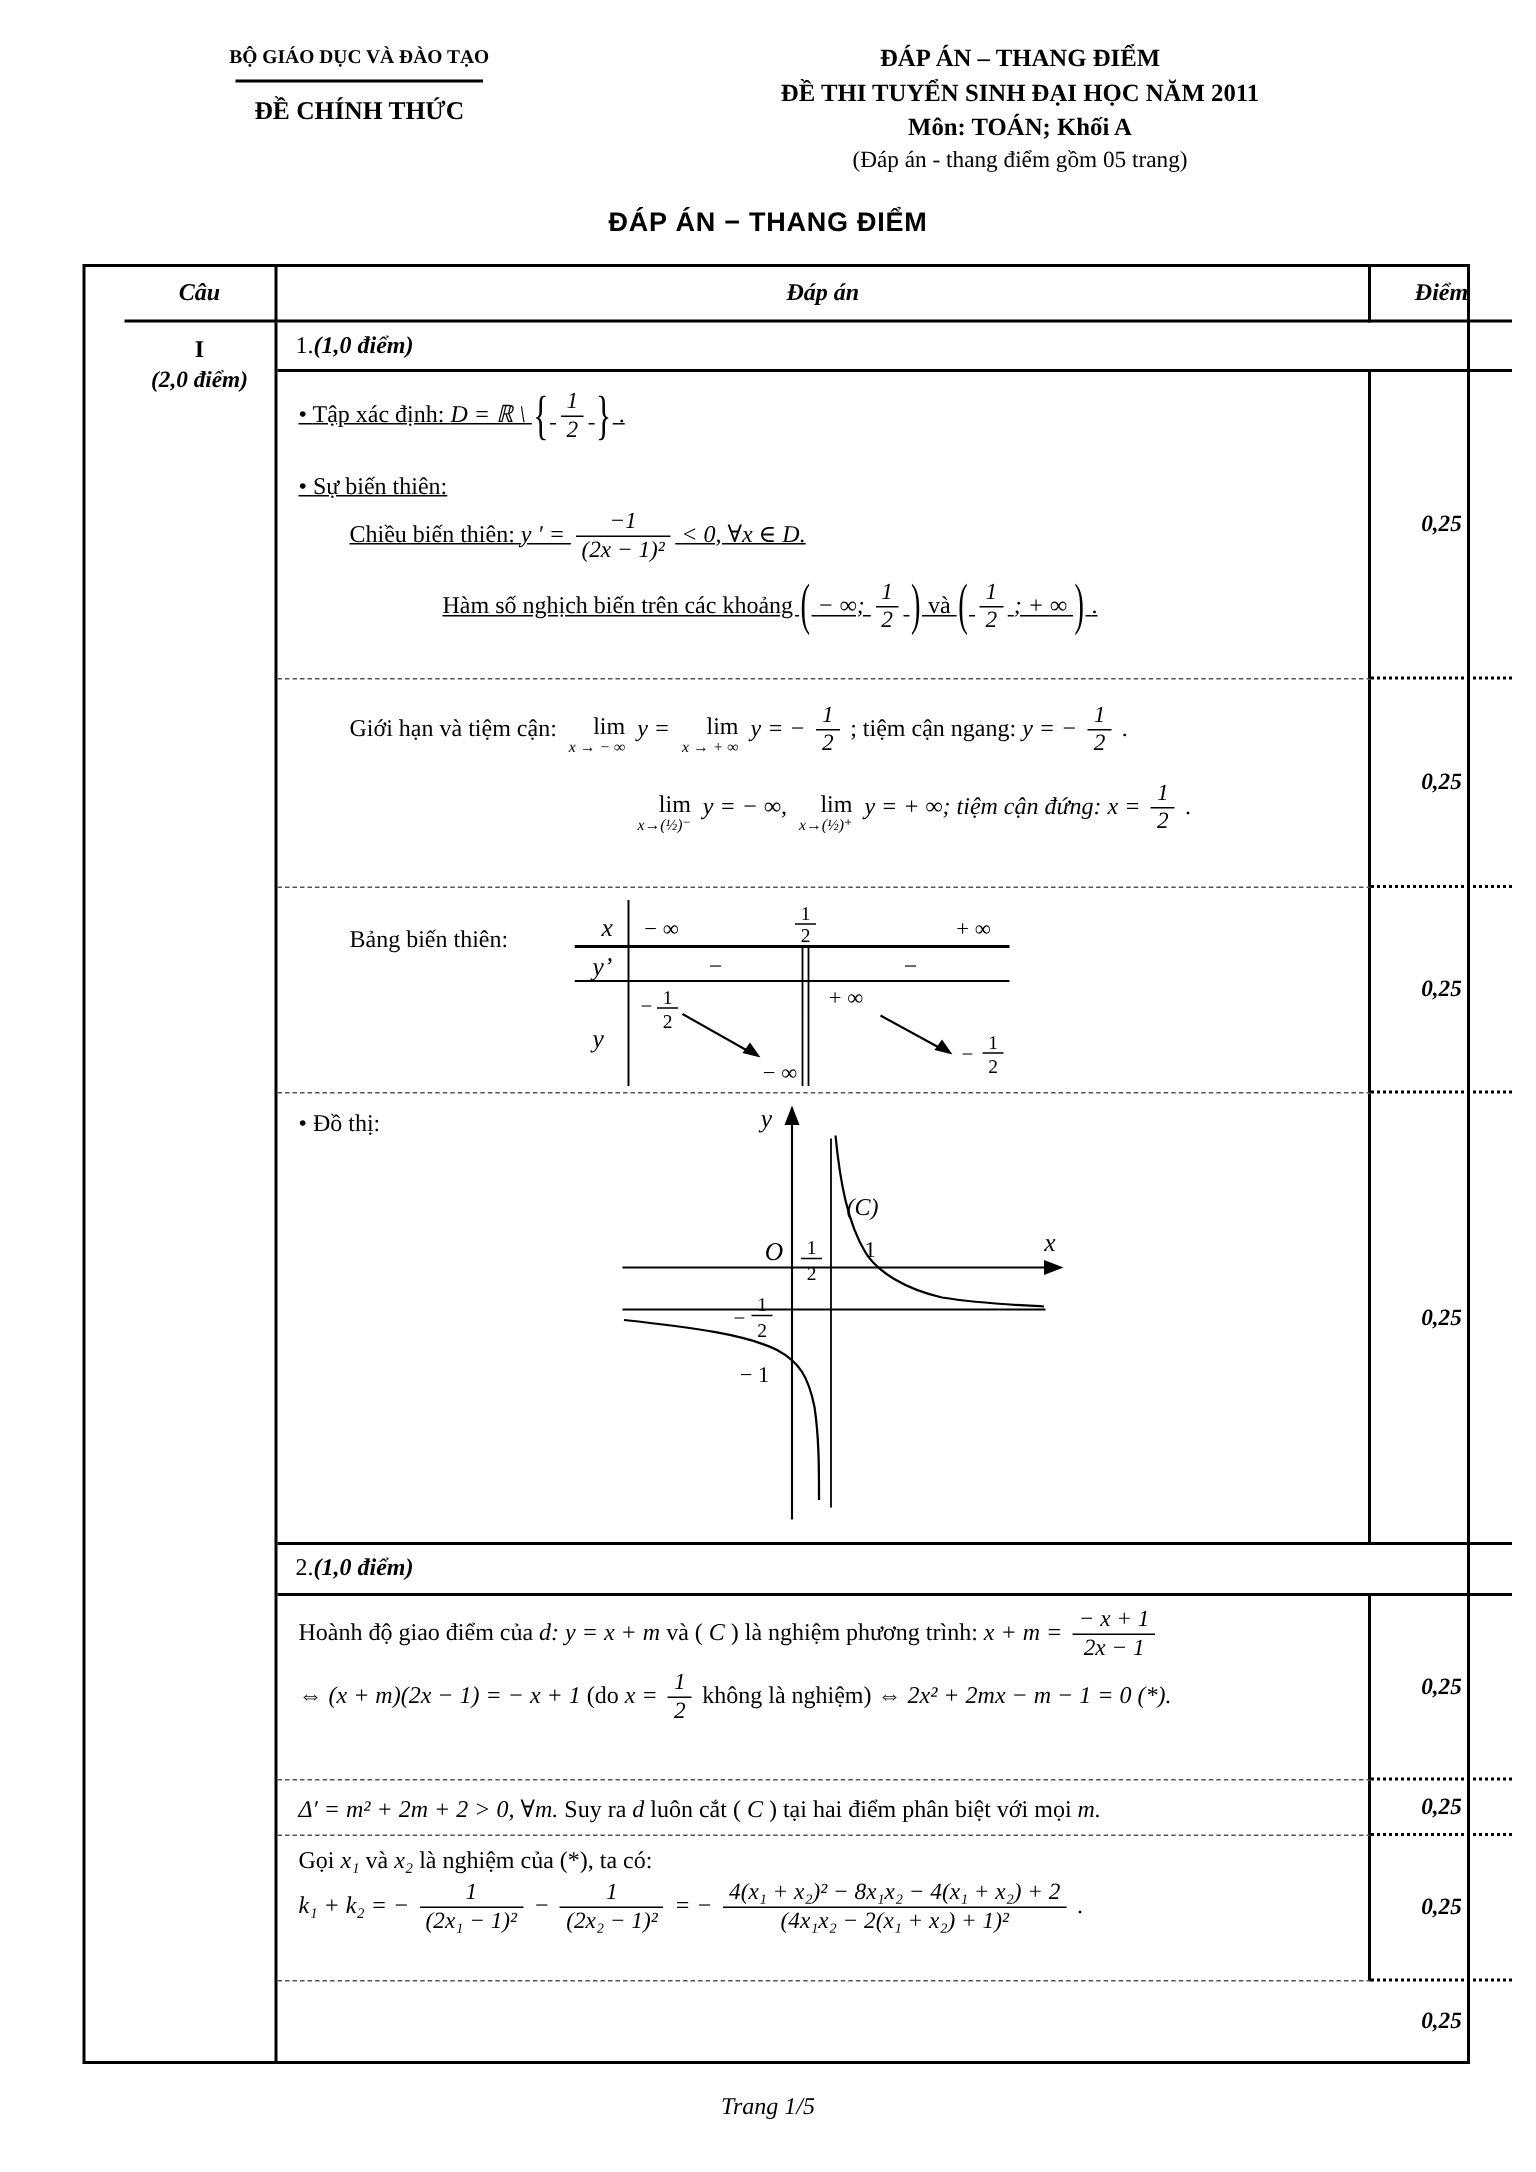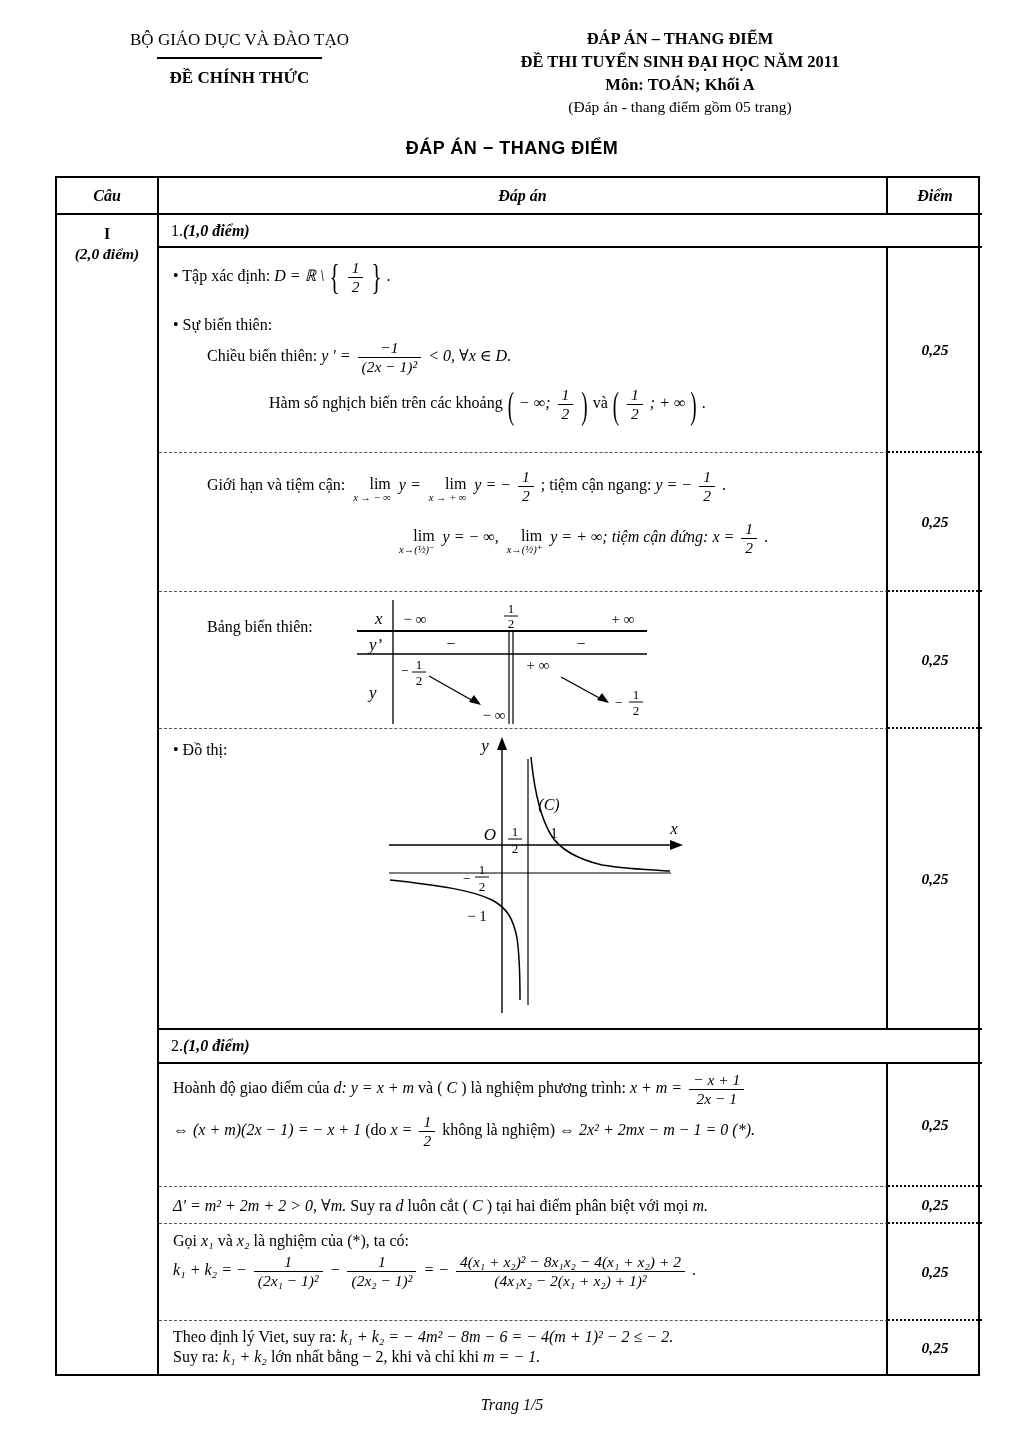--- a/index.html
+++ b/index.html
@@ -3,58 +3,58 @@
 <meta charset="utf-8">
 <style>
   html,body { margin:0; padding:0; background:#e8e8e8; }
   #page {
     position:relative; width:1024px; height:1448px; margin:0 auto;
     background:#ffffff; color:#000;
     font-family:"Liberation Serif","DejaVu Serif",serif; font-size:16px;
   }
   
   .hdr-left { position:absolute; left:92px; top:30px; width:295px; text-align:center; }
-  .hdr-left .t1 { font-weight:normal; font-size:17px; white-space:nowrap; }
+  .hdr-left .t1 { font-weight:bold; font-size:13px; white-space:nowrap; }
   .hdr-left .rule { width:165px; height:2px; background:#000; margin:7px auto 9px; }
   .hdr-left .t2 { font-weight:bold; font-size:17px; }
   .hdr-right { position:absolute; left:470px; top:28px; width:420px; text-align:center; line-height:1.38; }
   .hdr-right .t1, .hdr-right .t2, .hdr-right .t3 { font-weight:bold; font-size:16.5px; }
   .hdr-right .t4 { font-size:15.5px; }
   .section-title { position:absolute; left:0; top:138px; width:100%; text-align:center;
     font-family:"Liberation Sans","DejaVu Sans",sans-serif; font-weight:bold; font-size:18px; letter-spacing:0.5px; }
   .footer { position:absolute; left:0; top:1396px; width:100%; text-align:center; font-size:16px;font-style:italic; }
 
   
   .answer-table {
     position:absolute; left:55px; top:176px; width:925px;
     display:grid;
     grid-template-columns:102px 729px 94px;
     grid-template-rows:37px 33px 205px 139px 137px 301px 34px 123px 37px 97px 53px;
-    border:2px solid #000; box-sizing:border-box; background:#fff;
+    border:2px solid #000; box-sizing:border-box; background:#fff;padding-left:26px;
   }
   .answer-table > div { box-sizing:border-box; }
   .th { display:flex; align-items:center; justify-content:center;
         font-weight:bold; font-style:italic; font-size:16px; border-bottom:2px solid #000; }
   .th-cau   { grid-row:1; grid-column:1; border-right:2px solid #000; }
   .th-dapan { grid-row:1; grid-column:2; border-right:2px solid #000; }
   .th-diem  { grid-row:1; grid-column:3; }
   .q-cell { grid-row:2 / 12; grid-column:1; border-right:2px solid #000; text-align:center; padding-top:10px; }
   .q-cell .qid { font-weight:bold; font-size:16px; }
   .q-cell .qpt { font-weight:bold; font-style:italic; font-size:15.5px; margin-top:2px; }
   .subhdr { display:flex; align-items:center; padding-left:12px; border-bottom:2px solid #000; font-size:16px; }
   .subhdr .pt { font-weight:bold; font-style:italic; }
   .sub1 { grid-row:2; grid-column:2 / 4; }
   .sub2 { grid-row:7; grid-column:2 / 4; }
   .c { grid-column:2; border-right:2px solid #000; padding:0 8px 0 14px; overflow:hidden; }
   .p { grid-column:3; display:flex; align-items:center; justify-content:center;
        font-weight:bold; font-style:italic; font-size:15.5px; }
   .sep-dash { border-bottom:1.5px dashed #555; }
   .sep-dot  { border-bottom:2.5px dotted #000; }
   .sep-solid{ border-bottom:2px solid #000; }
-  .r1c { grid-row:3; } .r1p { grid-row:3; }
+  .r1c { grid-row:3;text-decoration:underline; } .r1p { grid-row:3; }
   .r2c { grid-row:4; } .r2p { grid-row:4; }
   .r3c { grid-row:5; } .r3p { grid-row:5; }
   .r4c { grid-row:6; position:relative; } .r4p { grid-row:6; }
   .r5c { grid-row:8; } .r5p { grid-row:8; }
   .r6c { grid-row:9; } .r6p { grid-row:9; }
   .r7c { grid-row:10; } .r7p { grid-row:10; }
   .r8c { grid-row:11; } .r8p { grid-row:11; }
 
   
   .m  { font-style:italic; }
@@ -310,29 +310,17 @@
         <span class="fr"><span class="n">1</span><span class="d">(2x₁ − 1)²</span></span>
         <span class="m"> − </span>
         <span class="fr"><span class="n">1</span><span class="d">(2x₂ − 1)²</span></span>
         <span class="m"> = − </span>
         <span class="fr"><span class="n">4(x₁ + x₂)² − 8x₁x₂ − 4(x₁ + x₂) + 2</span><span class="d">(4x₁x₂ − 2(x₁ + x₂) + 1)²</span></span>
         <span class="rm">.</span>
       </div>
     </div>
     <div class="p r7p sep-dot">0,25</div>
 
-    <div class="c r8c">
-      <div class="line l1">
-        <span class="rm">Theo định lý Viet, suy ra: </span>
-        <span class="m">k₁ + k₂ = − 4m² − 8m − 6 = − 4(m + 1)² − 2 ≤ − 2.</span>
-      </div>
-      <div class="line l2">
-        <span class="rm">Suy ra: </span>
-        <span class="m">k₁ + k₂</span>
-        <span class="rm"> lớn nhất bằng − 2, khi và chỉ khi </span>
-        <span class="m">m = − 1.</span>
-      </div>
-    </div>
     <div class="p r8p">0,25</div>
   </div>
 
   <div class="footer">Trang 1/5</div>
 </div>
 
 </body></html>

